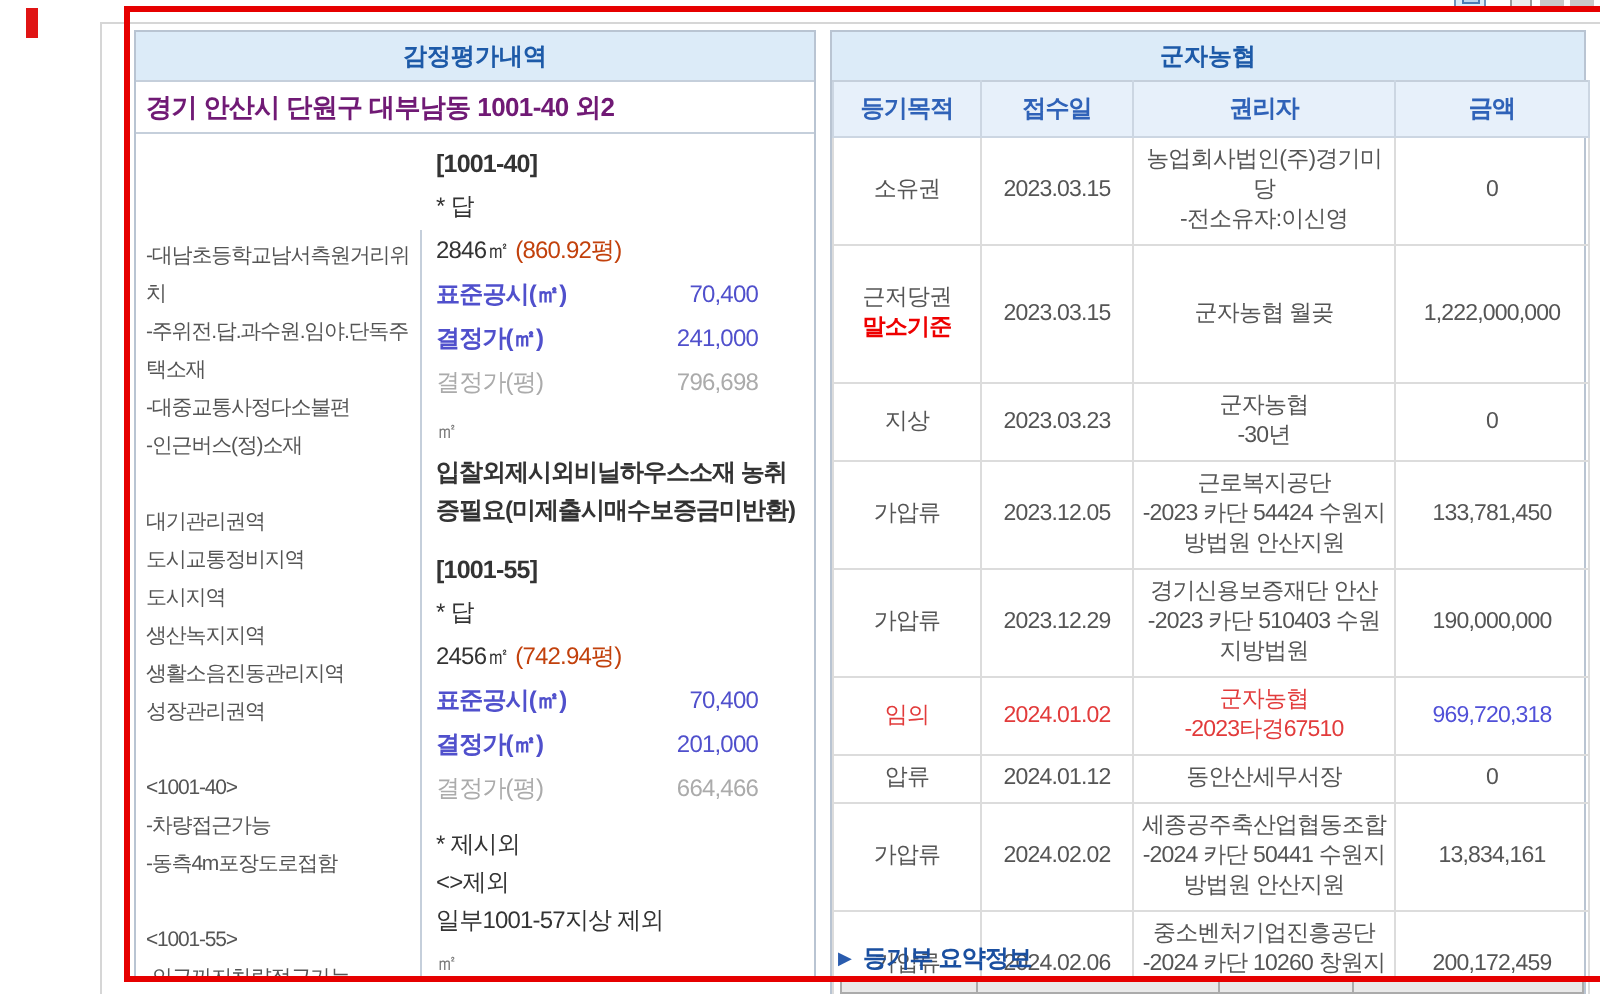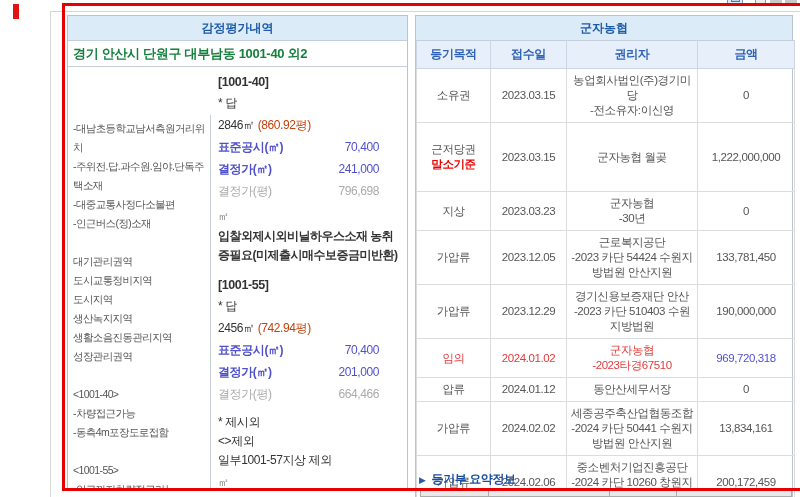--- a/index.html
+++ b/index.html
@@ -18,21 +18,21 @@
   .tb-ico3 { position:absolute; left:48px; top:-4px; width:12px; height:7px; background:#c9c9c9; }
   .tb-ico4 { position:absolute; left:63px; top:-4px; width:12px; height:7px; background:#c9c9c9; }
 
   
   .panel { border:1px solid #b9c4d2; background:#fff; z-index:1; }
   .panel-title { background:#dcebf8; color:#1d5aa8; font-weight:bold; font-size:12px;
                  text-align:center; padding:4px 0 3px; letter-spacing:0; }
 
   
   .appraisal { left:67px; top:15px; width:341px; height:476px; display:flex; flex-direction:column; }
-  .addr { border-top:1px solid #c5cfdb; font-weight:bold; color:#15803d; font-size:13px; padding:4px 5px 3px; letter-spacing:-0.3px; }
+  .addr { border-top:1px solid #c5cfdb; font-weight:bold; color:#701a75; font-size:13px; padding:4px 5px 3px; letter-spacing:-0.3px; }
   .a-content { border-top:1px solid #c5cfdb; display:flex; flex:1; overflow:hidden; }
   .notes { width:143px; border-right:1px solid #c5cfdb; padding:4px 2px 3px 5px;
            font-size:10.5px; letter-spacing:-0.6px; color:#555; line-height:19px; white-space:pre-line;margin-top:48px; }
   .vcol { flex:1; padding:5px 6px 3px 7px; font-size:12px; color:#333; letter-spacing:-0.4px; overflow:hidden; }
   .v-id { font-weight:bold; font-size:12.5px; line-height:20px; }
   .v-line { line-height:22px; }
   .gray { color:#c2410c;margin-top:24px; }
   .v-pair { display:flex; justify-content:space-between; line-height:22px; padding-right:22px; }
   .v-pair .plabel { font-weight:bold; }
   .blue-pair .plabel, .blue-pair .pval { color:#5050cc;text-align:right; }

